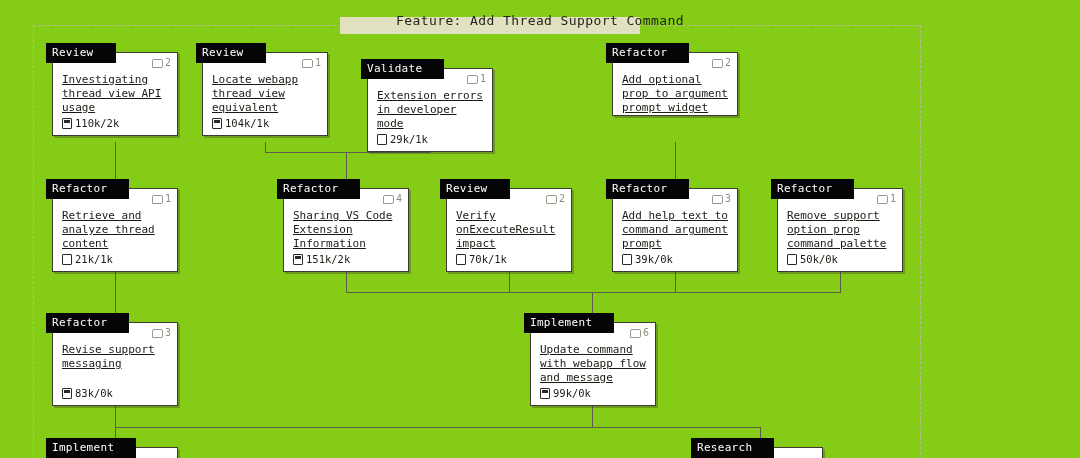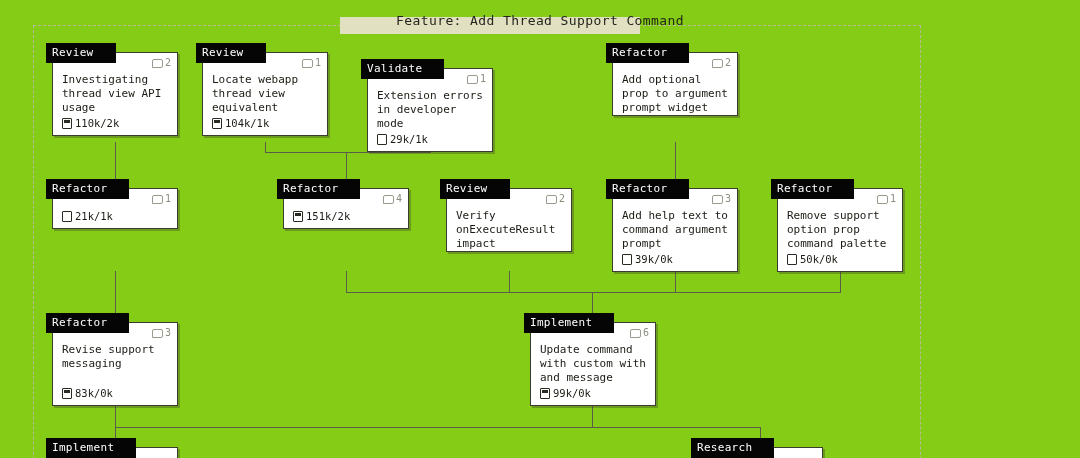--- a/index.html
+++ b/index.html
@@ -115,20 +115,21 @@
     top: 1px;
   }
 
   .card-title {
     font-size: 11px;
     line-height: 14px;
     color: #1b1b14;
     padding: 1px 9px 0 9px;
     min-height: 42px;
     word-break: break-word;
+    text-decoration: underline;
   }
 
   .card-foot {
     display: flex;
     align-items: center;
     gap: 3px;
     padding: 2px 9px 6px 9px;
     font-size: 10.5px;
     color: #1b1b14;
     line-height: 12px;
@@ -247,47 +248,53 @@
         <div class="card-title">Add optional prop to argument prompt widget</div>
       </div>
       <div class="card" style="left: 52px; top: 188px;">
         <div class="badge">Refactor</div>
         <div class="card-head">
           <div class="comments">
             <span class="bubble-icon"></span>
             <span>1</span>
           </div>
         </div>
+        <div class="card-title">Retrieve and analyze thread content</div>
         <div class="card-foot">
           <span class="doc-icon"></span>
           <span>21k/1k</span>
         </div>
       </div>
       <div class="card" style="left: 283px; top: 188px;">
         <div class="badge">Refactor</div>
         <div class="card-head">
           <div class="comments">
             <span class="bubble-icon"></span>
             <span>4</span>
           </div>
         </div>
+        <div class="card-title">Sharing VS Code Extension Information</div>
         <div class="card-foot">
           <span class="doc-icon filled"></span>
           <span>151k/2k</span>
         </div>
       </div>
       <div class="card" style="left: 446px; top: 188px;">
         <div class="badge">Review</div>
         <div class="card-head">
           <div class="comments">
             <span class="bubble-icon"></span>
             <span>2</span>
           </div>
         </div>
         <div class="card-title">Verify onExecuteResult impact</div>
+        <div class="card-foot">
+          <span class="doc-icon"></span>
+          <span>70k/1k</span>
+        </div>
       </div>
       <div class="card" style="left: 612px; top: 188px;">
         <div class="badge">Refactor</div>
         <div class="card-head">
           <div class="comments">
             <span class="bubble-icon"></span>
             <span>3</span>
           </div>
         </div>
         <div class="card-title">Add help text to command argument prompt</div>
@@ -325,21 +332,21 @@
         </div>
       </div>
       <div class="card" style="left: 530px; top: 322px;">
         <div class="badge">Implement</div>
         <div class="card-head">
           <div class="comments">
             <span class="bubble-icon"></span>
             <span>6</span>
           </div>
         </div>
-        <div class="card-title">Update command with custom with and message</div>
+        <div class="card-title">Update command with webapp flow and message</div>
         <div class="card-foot">
           <span class="doc-icon filled"></span>
           <span>99k/0k</span>
         </div>
       </div>
       <div class="card" style="left: 52px; top: 447px;">
         <div class="badge">Implement</div>
         <div class="card-head"></div>
       </div>
       <div class="card" style="left: 697px; top: 447px;">

